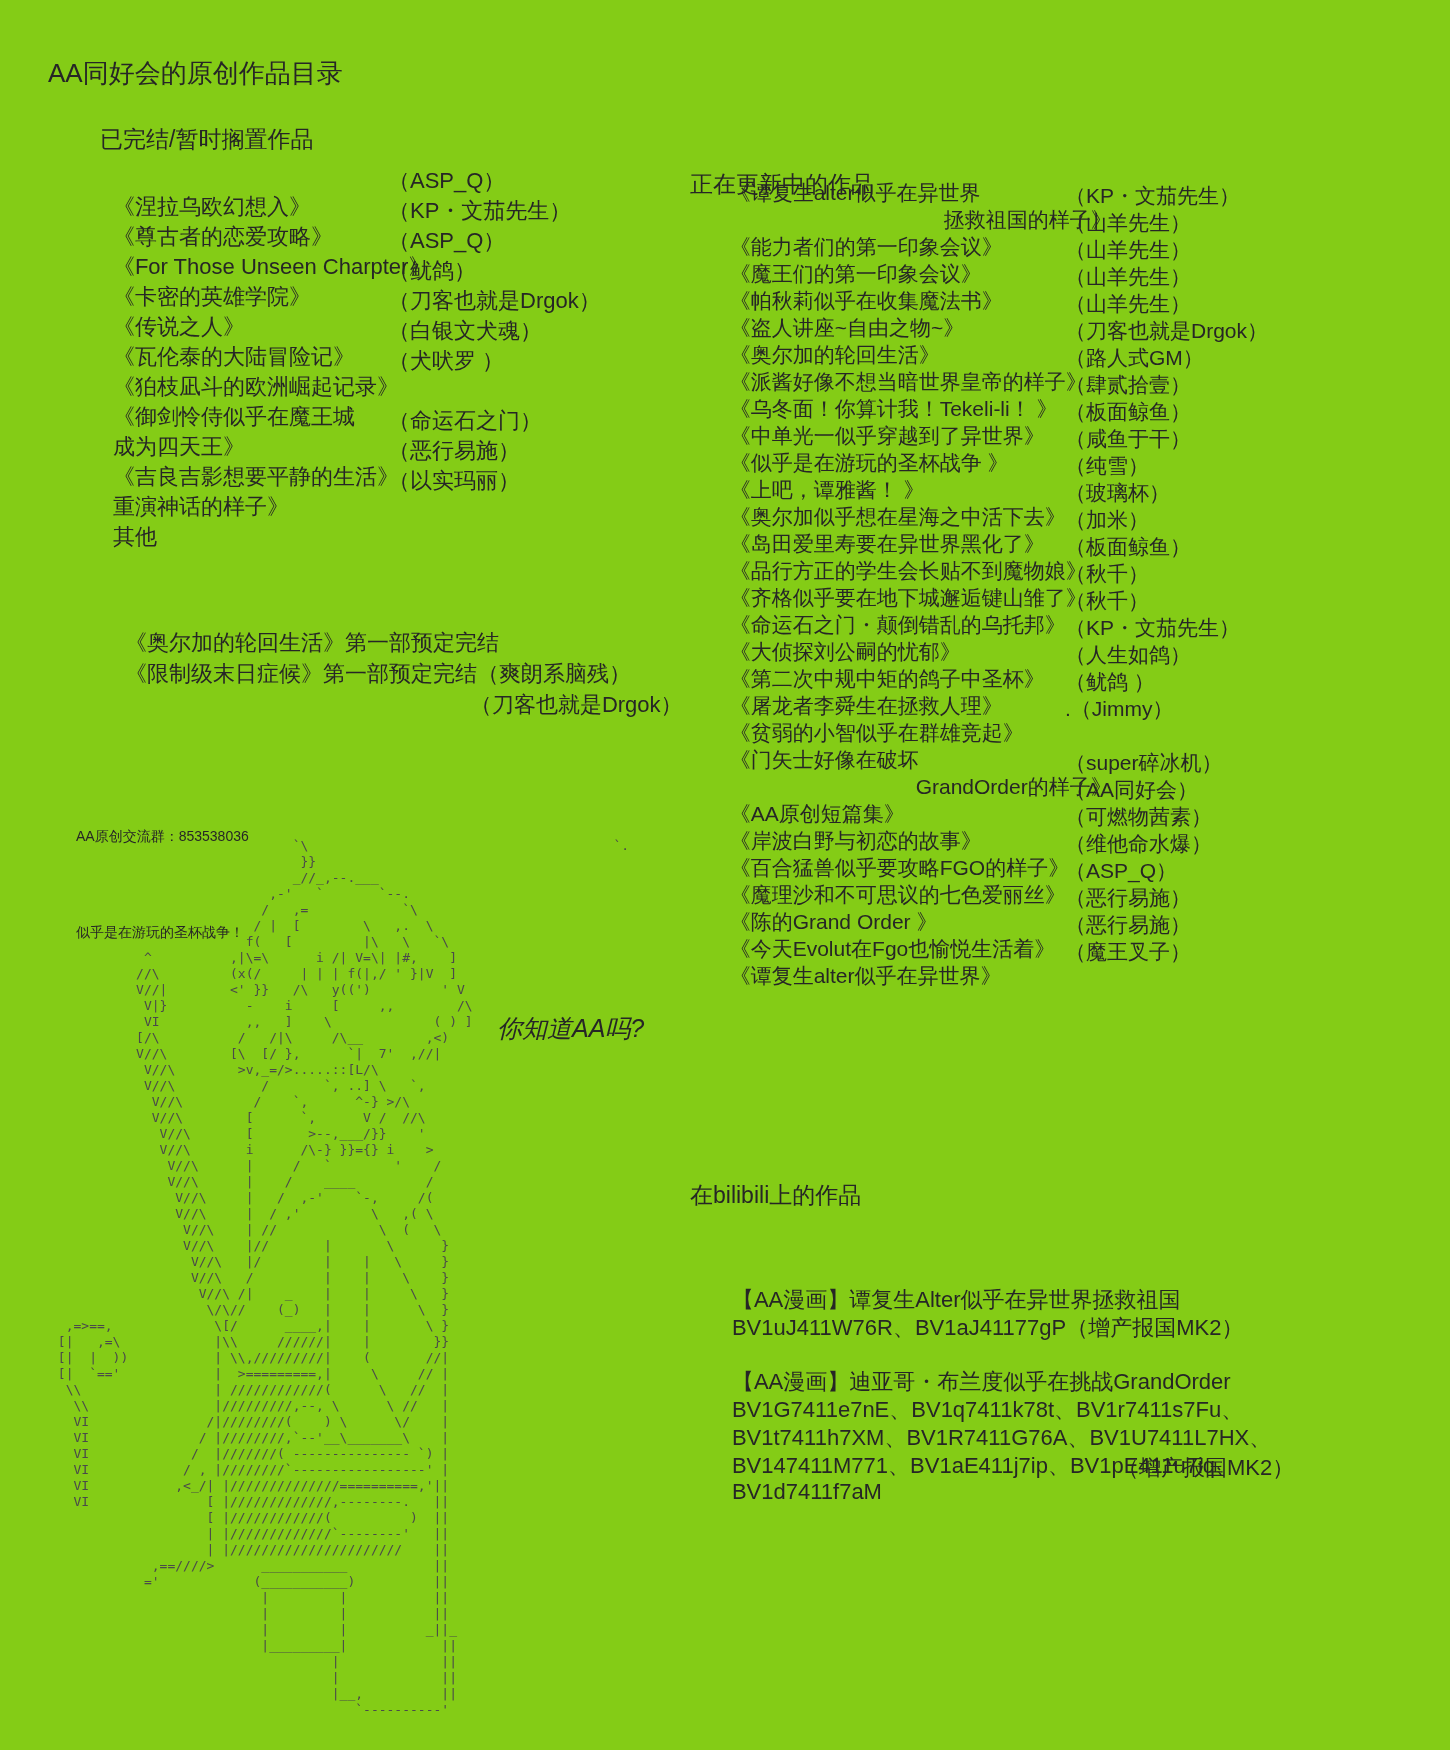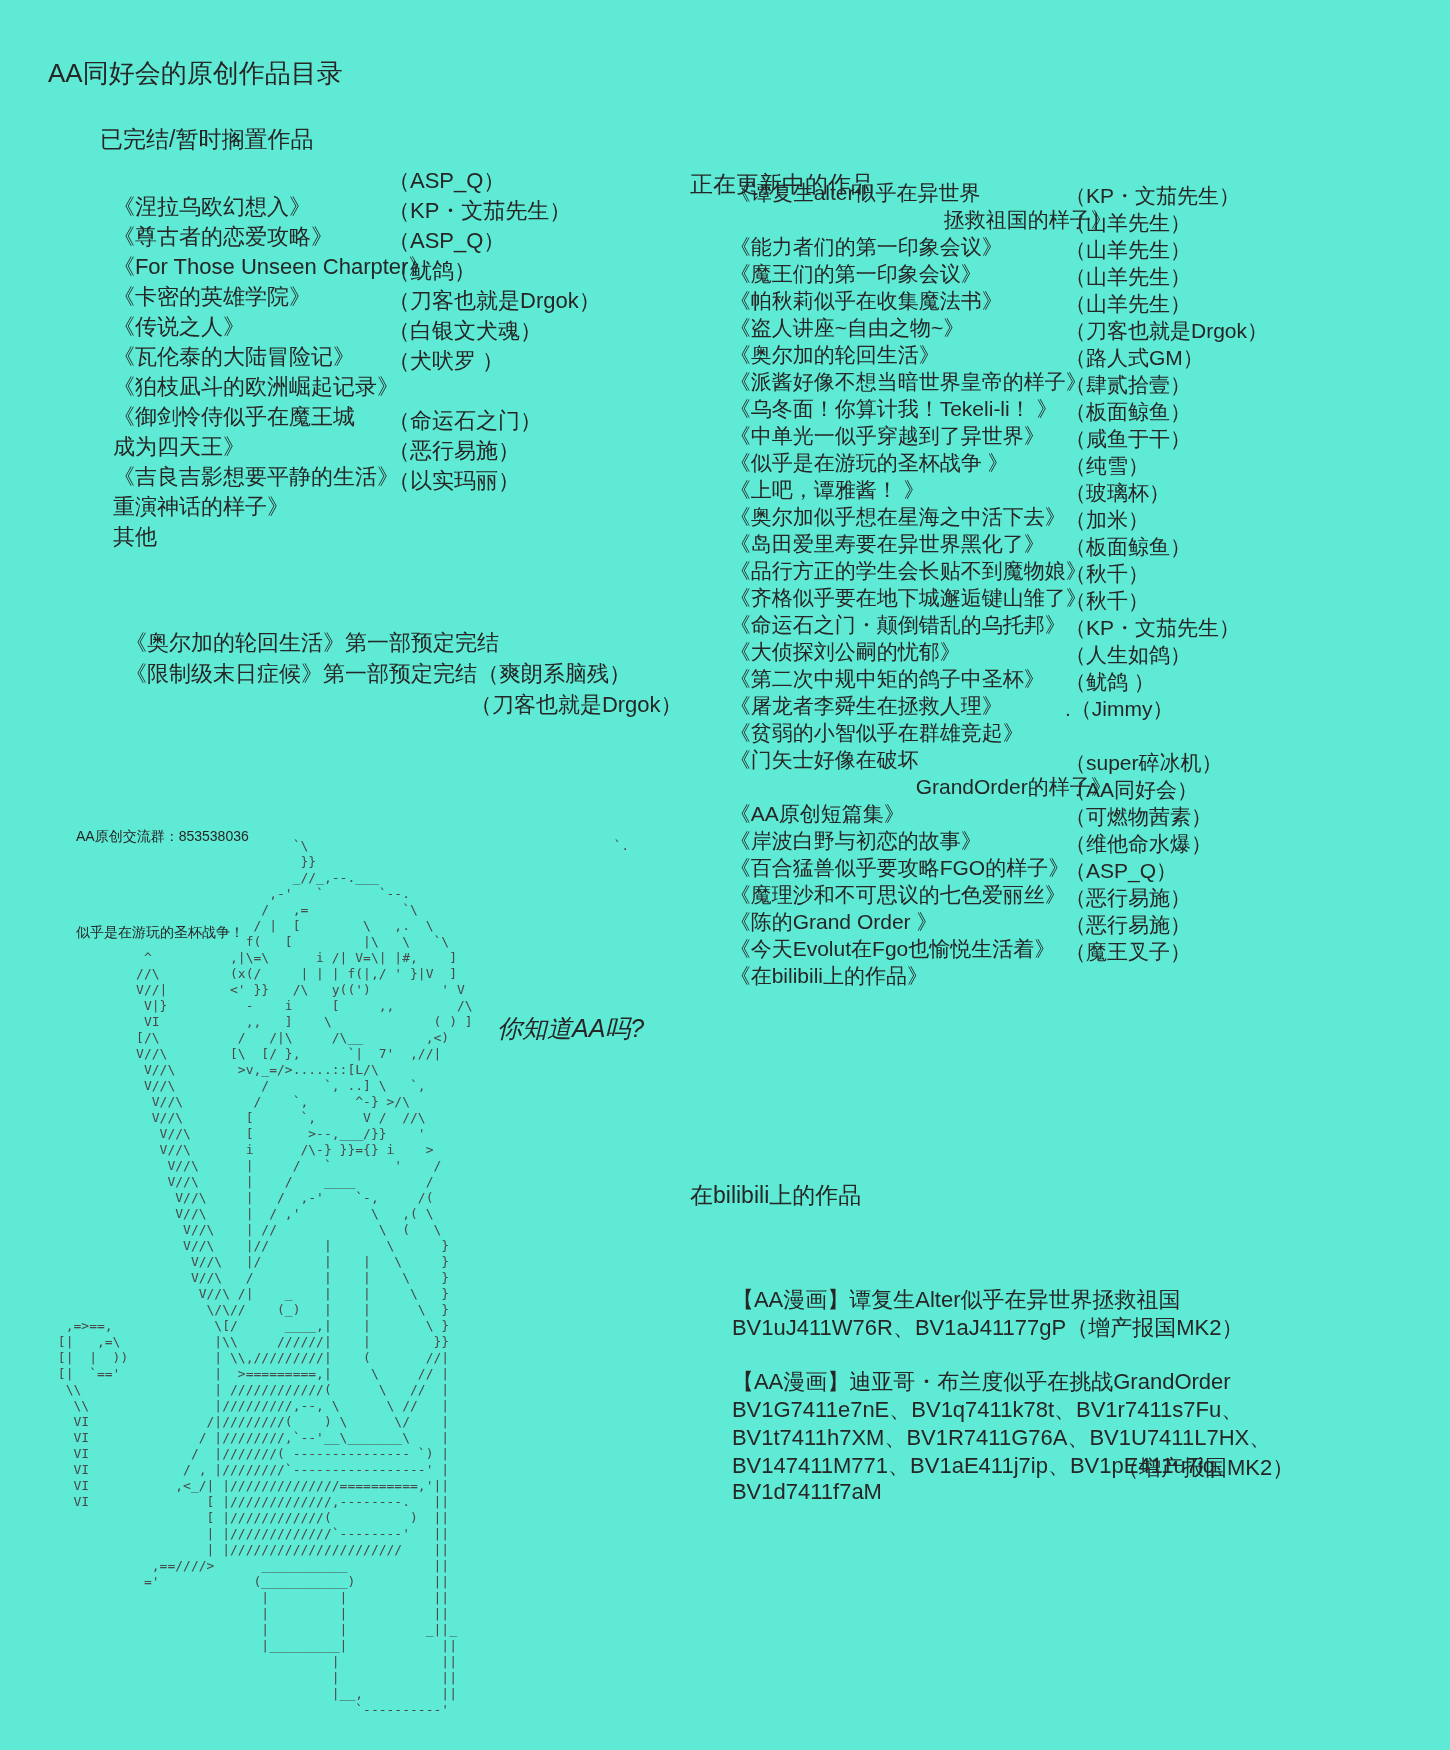--- a/index.html
+++ b/index.html
@@ -1,16 +1,16 @@
 <!DOCTYPE html>
 <html><head>
 <meta charset="utf-8">
 <style>
   html,body{margin:0;padding:0;background:#ffffff;}
-  .page{position:relative;width:1450px;height:1750px;background:#5eead4;overflow:hidden;
+  .page{position:relative;width:1450px;height:1750px;background:#84cc16;overflow:hidden;
         font-family:"Liberation Sans",sans-serif;color:#262626;}
   .abs{position:absolute;white-space:pre;}
   .page-title{font-size:26px;}
   .sec-header{font-size:23px;}
   .worklist{position:absolute;}
   .row{position:relative;white-space:pre;}
   .left-list .row{height:30px;font-size:22px;}
   .right-list .row{height:27px;font-size:21px;}
   .w-title{white-space:pre;}
   .w-author{position:absolute;top:0;white-space:pre;}
@@ -265,21 +265,21 @@
         <span class="w-title">《陈的Grand Order 》</span>
         <span class="w-author">（恶行易施）</span>
       </div>
 
       <div class="row">
         <span class="w-title">《今天Evolut在Fgo也愉悦生活着》</span>
         <span class="w-author">（恶行易施）</span>
       </div>
 
       <div class="row">
-        <span class="w-title">《在bilibili上的作品》</span>
+        <span class="w-title">《谭复生alter似乎在异世界》</span>
         <span class="w-author">（魔王叉子）</span>
       </div>
     </div>
 
   <div class="abs caption" style="left:497px;top:1012px;">你知道AA吗?</div>
 
   <div class="abs sec-header" style="left:690px;top:1180px;">在bilibili上的作品</div>
 
   <div class="worklist bili" style="left:683px;top:1259px;width:700px;">
 

